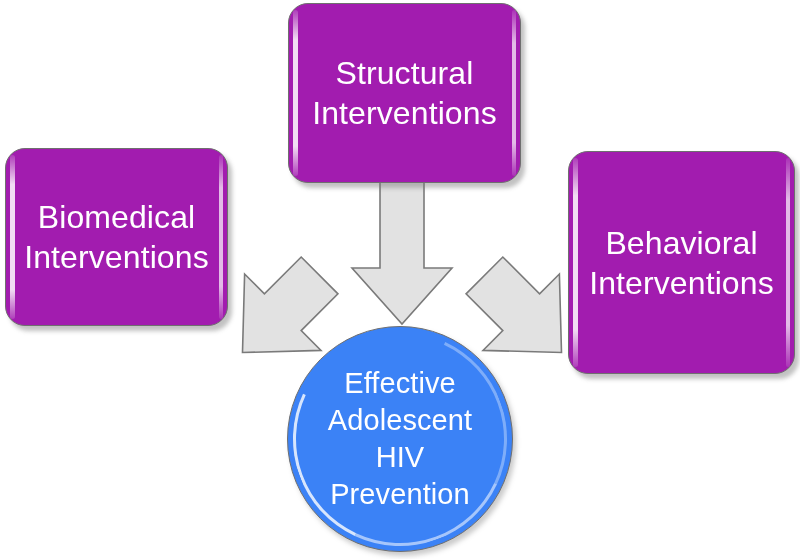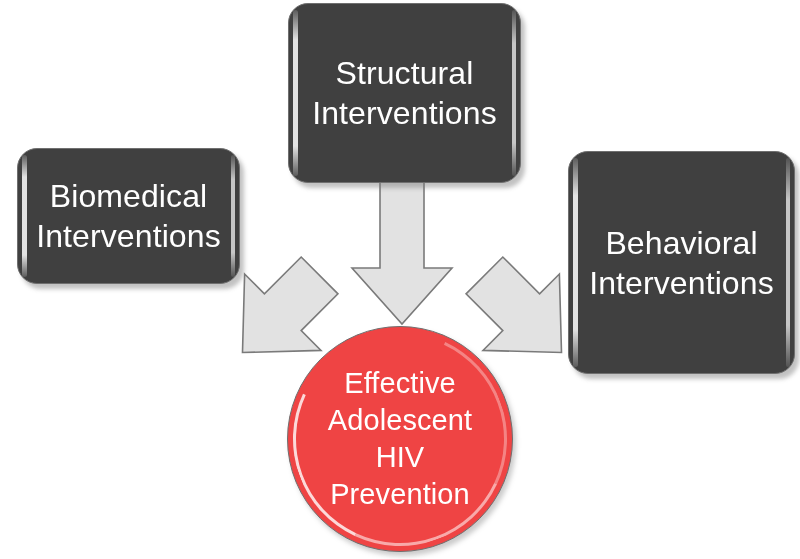--- a/index.html
+++ b/index.html
@@ -17,21 +17,21 @@
     height: 559px;
     background: #ffffff;
     overflow: hidden;
   }
 
   
   .node-box {
     position: absolute;
     box-sizing: border-box;
     border-radius: 20px;
-    background: #404040;
+    background: #a21caf;
     border: 1.5px solid #6f6f6f;
     box-shadow: 4px 5px 4px rgba(120,120,120,0.45);
     display: flex;
     align-items: center;
     justify-content: center;
     text-align: center;
   }
   
   .node-box::before {
     content: "";
@@ -80,40 +80,39 @@
   #box-structural {
     left: 288px;
     top: 3px;
     width: 233px;
     height: 180px;
   }
   #box-biomedical {
     left: 5px;
     top: 148px;
     width: 223px;
-    height: 136px;
-    margin-left: 12px;
+    height: 178px;
   }
   #box-behavioral {
     left: 568px;
     top: 151px;
     width: 227px;
     height: 223px;
   }
 
   
   #circle-outcome {
     position: absolute;
     left: 287px;
     top: 326px;
     width: 226px;
     height: 226px;
     box-sizing: border-box;
     border-radius: 50%;
-    background: #ef4444;
+    background: #3b82f6;
     border: 1.5px solid #6f6f6f;
     box-shadow: 3px 4px 5px rgba(125,125,125,0.40);
     display: flex;
     align-items: center;
     justify-content: center;
     text-align: center;
   }
   
   #circle-outcome::before {
     content: "";

